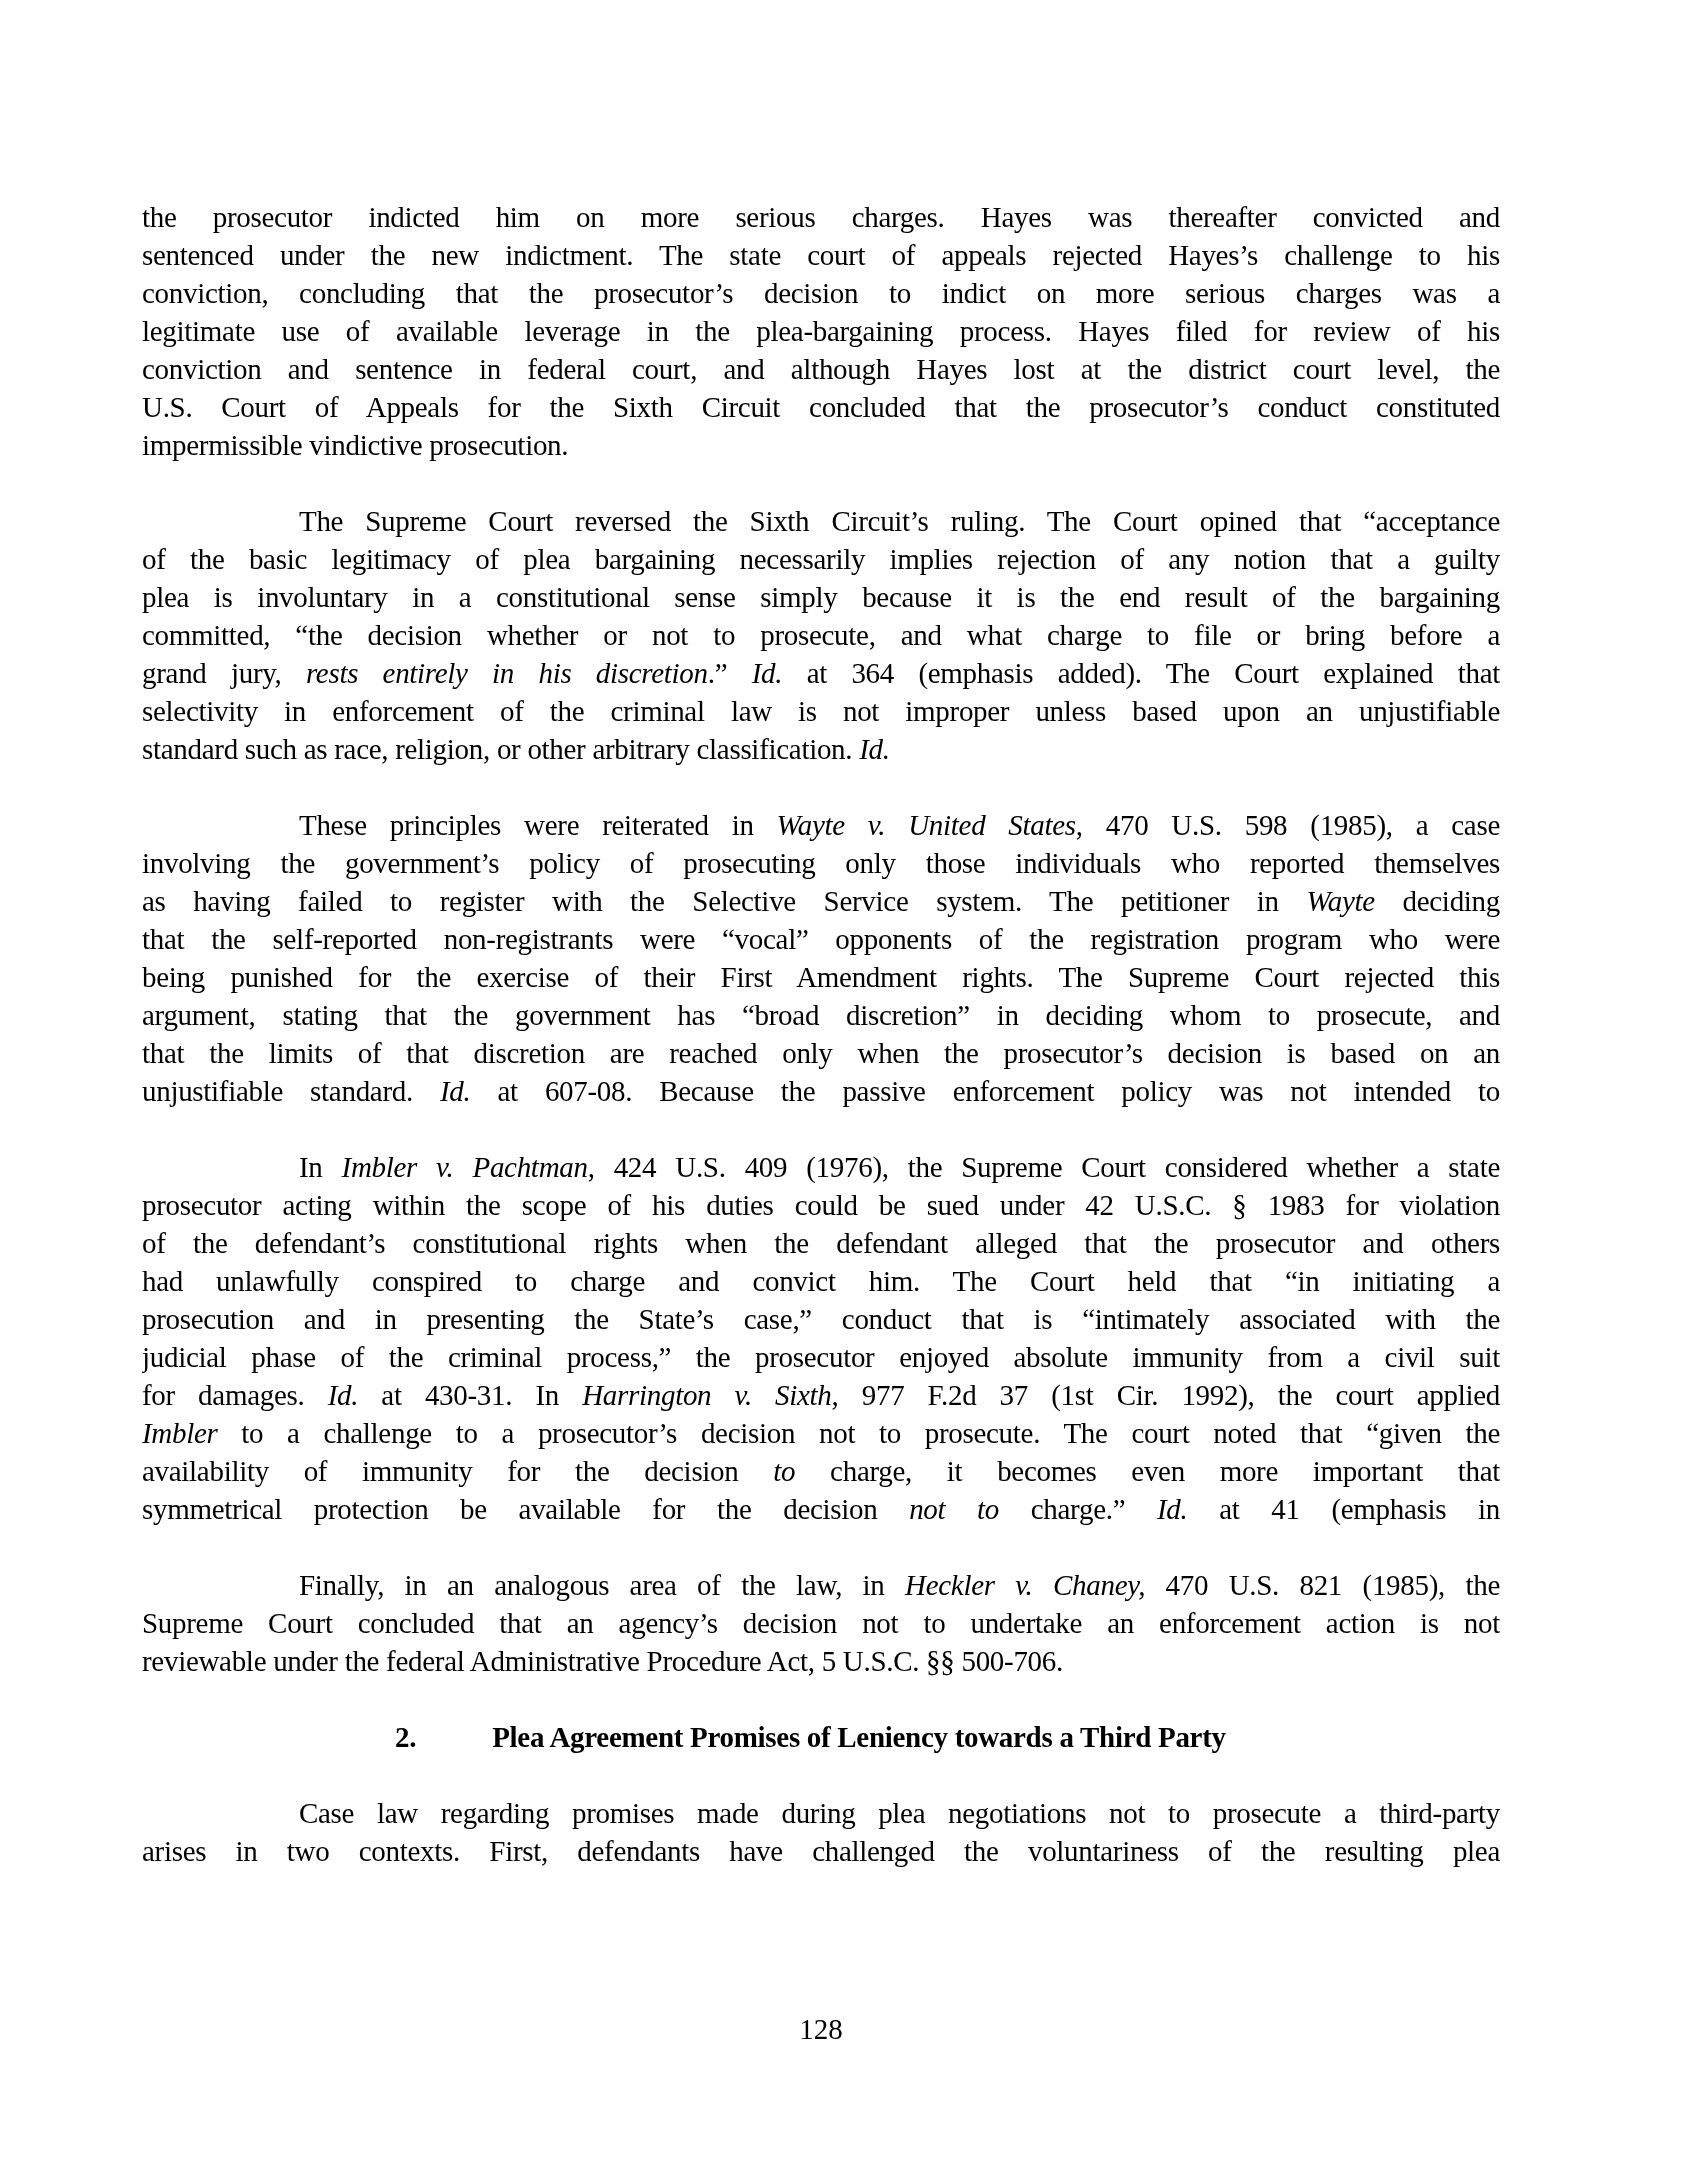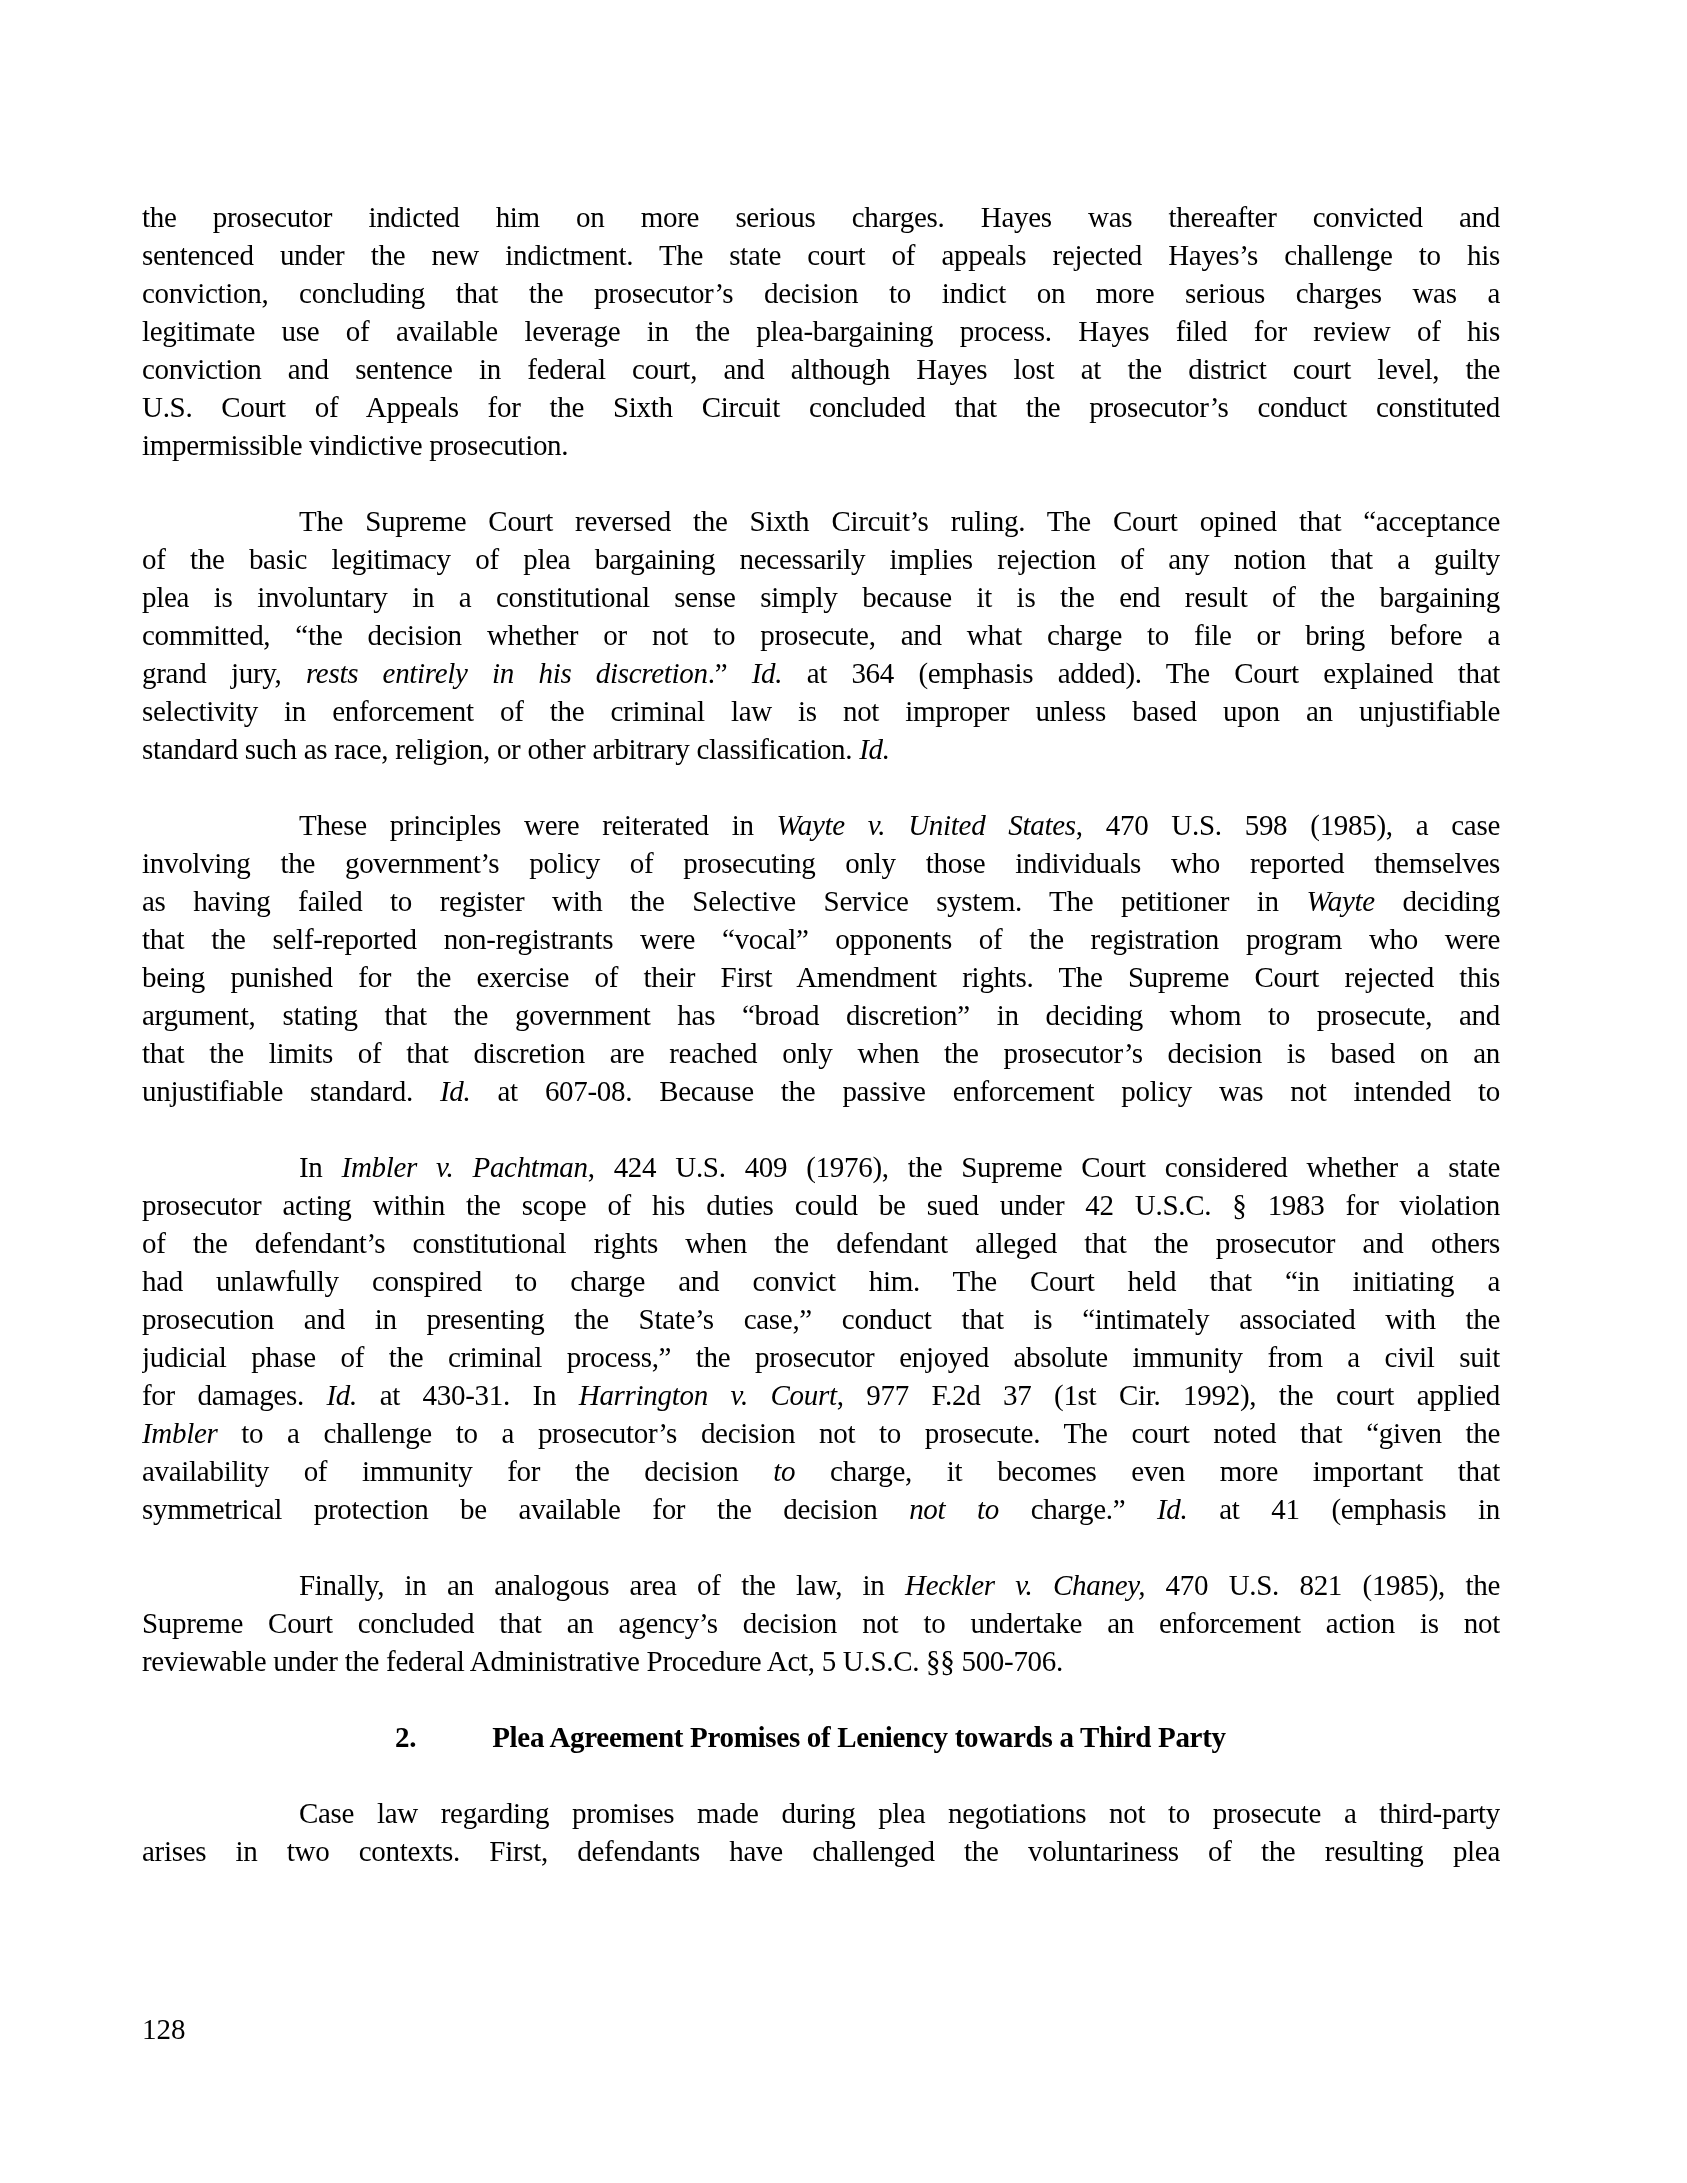--- a/index.html
+++ b/index.html
@@ -43,21 +43,21 @@
     font-weight: bold;
     font-size: 29px;
     line-height: 38px;
     letter-spacing: -0.3px;
   }
   .page-number {
     position: absolute;
     top: 2010px;
     left: 142px;
     width: 1358px;
-    text-align: left;
+    text-align: center;
     font-size: 29px;
     line-height: 38px;
   }
 </style>
 </head>
 <body>
 
 <div class="page">
   <main class="doc-body">
       <div class="para">
@@ -88,21 +88,21 @@
         <div class="line jl"><span>that the limits of that discretion are reached only when the prosecutor’s decision is based on an</span></div>
         <div class="line jl"><span>unjustifiable standard.  </span><span class="it">Id.</span><span> at 607-08.  Because the passive enforcement policy was not intended to</span></div>
       </div>
       <div class="para indent">
         <div class="line jl"><span>In </span><span class="it">Imbler v. Pachtman</span><span>, 424 U.S. 409 (1976), the Supreme Court considered whether a state</span></div>
         <div class="line jl"><span>prosecutor acting within the scope of his duties could be sued under 42 U.S.C. § 1983 for violation</span></div>
         <div class="line jl"><span>of the defendant’s constitutional rights when the defendant alleged that the prosecutor and others</span></div>
         <div class="line jl"><span>had unlawfully conspired to charge and convict him.  The Court held that “in initiating a</span></div>
         <div class="line jl"><span>prosecution and in presenting the State’s case,” conduct that is “intimately associated with the</span></div>
         <div class="line jl"><span>judicial phase of the criminal process,” the prosecutor enjoyed absolute immunity from a civil suit</span></div>
-        <div class="line jl"><span>for damages.  </span><span class="it">Id.</span><span> at 430-31.  In </span><span class="it">Harrington v. Court</span><span>, 977 F.2d 37 (1st Cir. 1992), the court applied</span></div>
+        <div class="line jl"><span>for damages.  </span><span class="it">Id.</span><span> at 430-31.  In </span><span class="it">Harrington v. Sixth</span><span>, 977 F.2d 37 (1st Cir. 1992), the court applied</span></div>
         <div class="line jl"><span class="it">Imbler</span><span> to a challenge to a prosecutor’s decision not to prosecute.  The court noted that “given the</span></div>
         <div class="line jl"><span>availability of immunity for the decision </span><span class="it">to</span><span> charge, it becomes even more important that</span></div>
         <div class="line jl"><span>symmetrical protection be available for the decision </span><span class="it">not to</span><span> charge.”  </span><span class="it">Id.</span><span> at 41 (emphasis in</span></div>
       </div>
       <div class="para indent">
         <div class="line jl"><span>Finally, in an analogous area of the law, in </span><span class="it">Heckler v. Chaney,</span><span> 470 U.S. 821 (1985), the</span></div>
         <div class="line jl"><span>Supreme Court concluded that an agency’s decision not to undertake an enforcement action is not</span></div>
         <div class="line"><span>reviewable under the federal Administrative Procedure Act, 5 U.S.C. §§ 500-706.</span></div>
       </div>
       <div class="heading">

